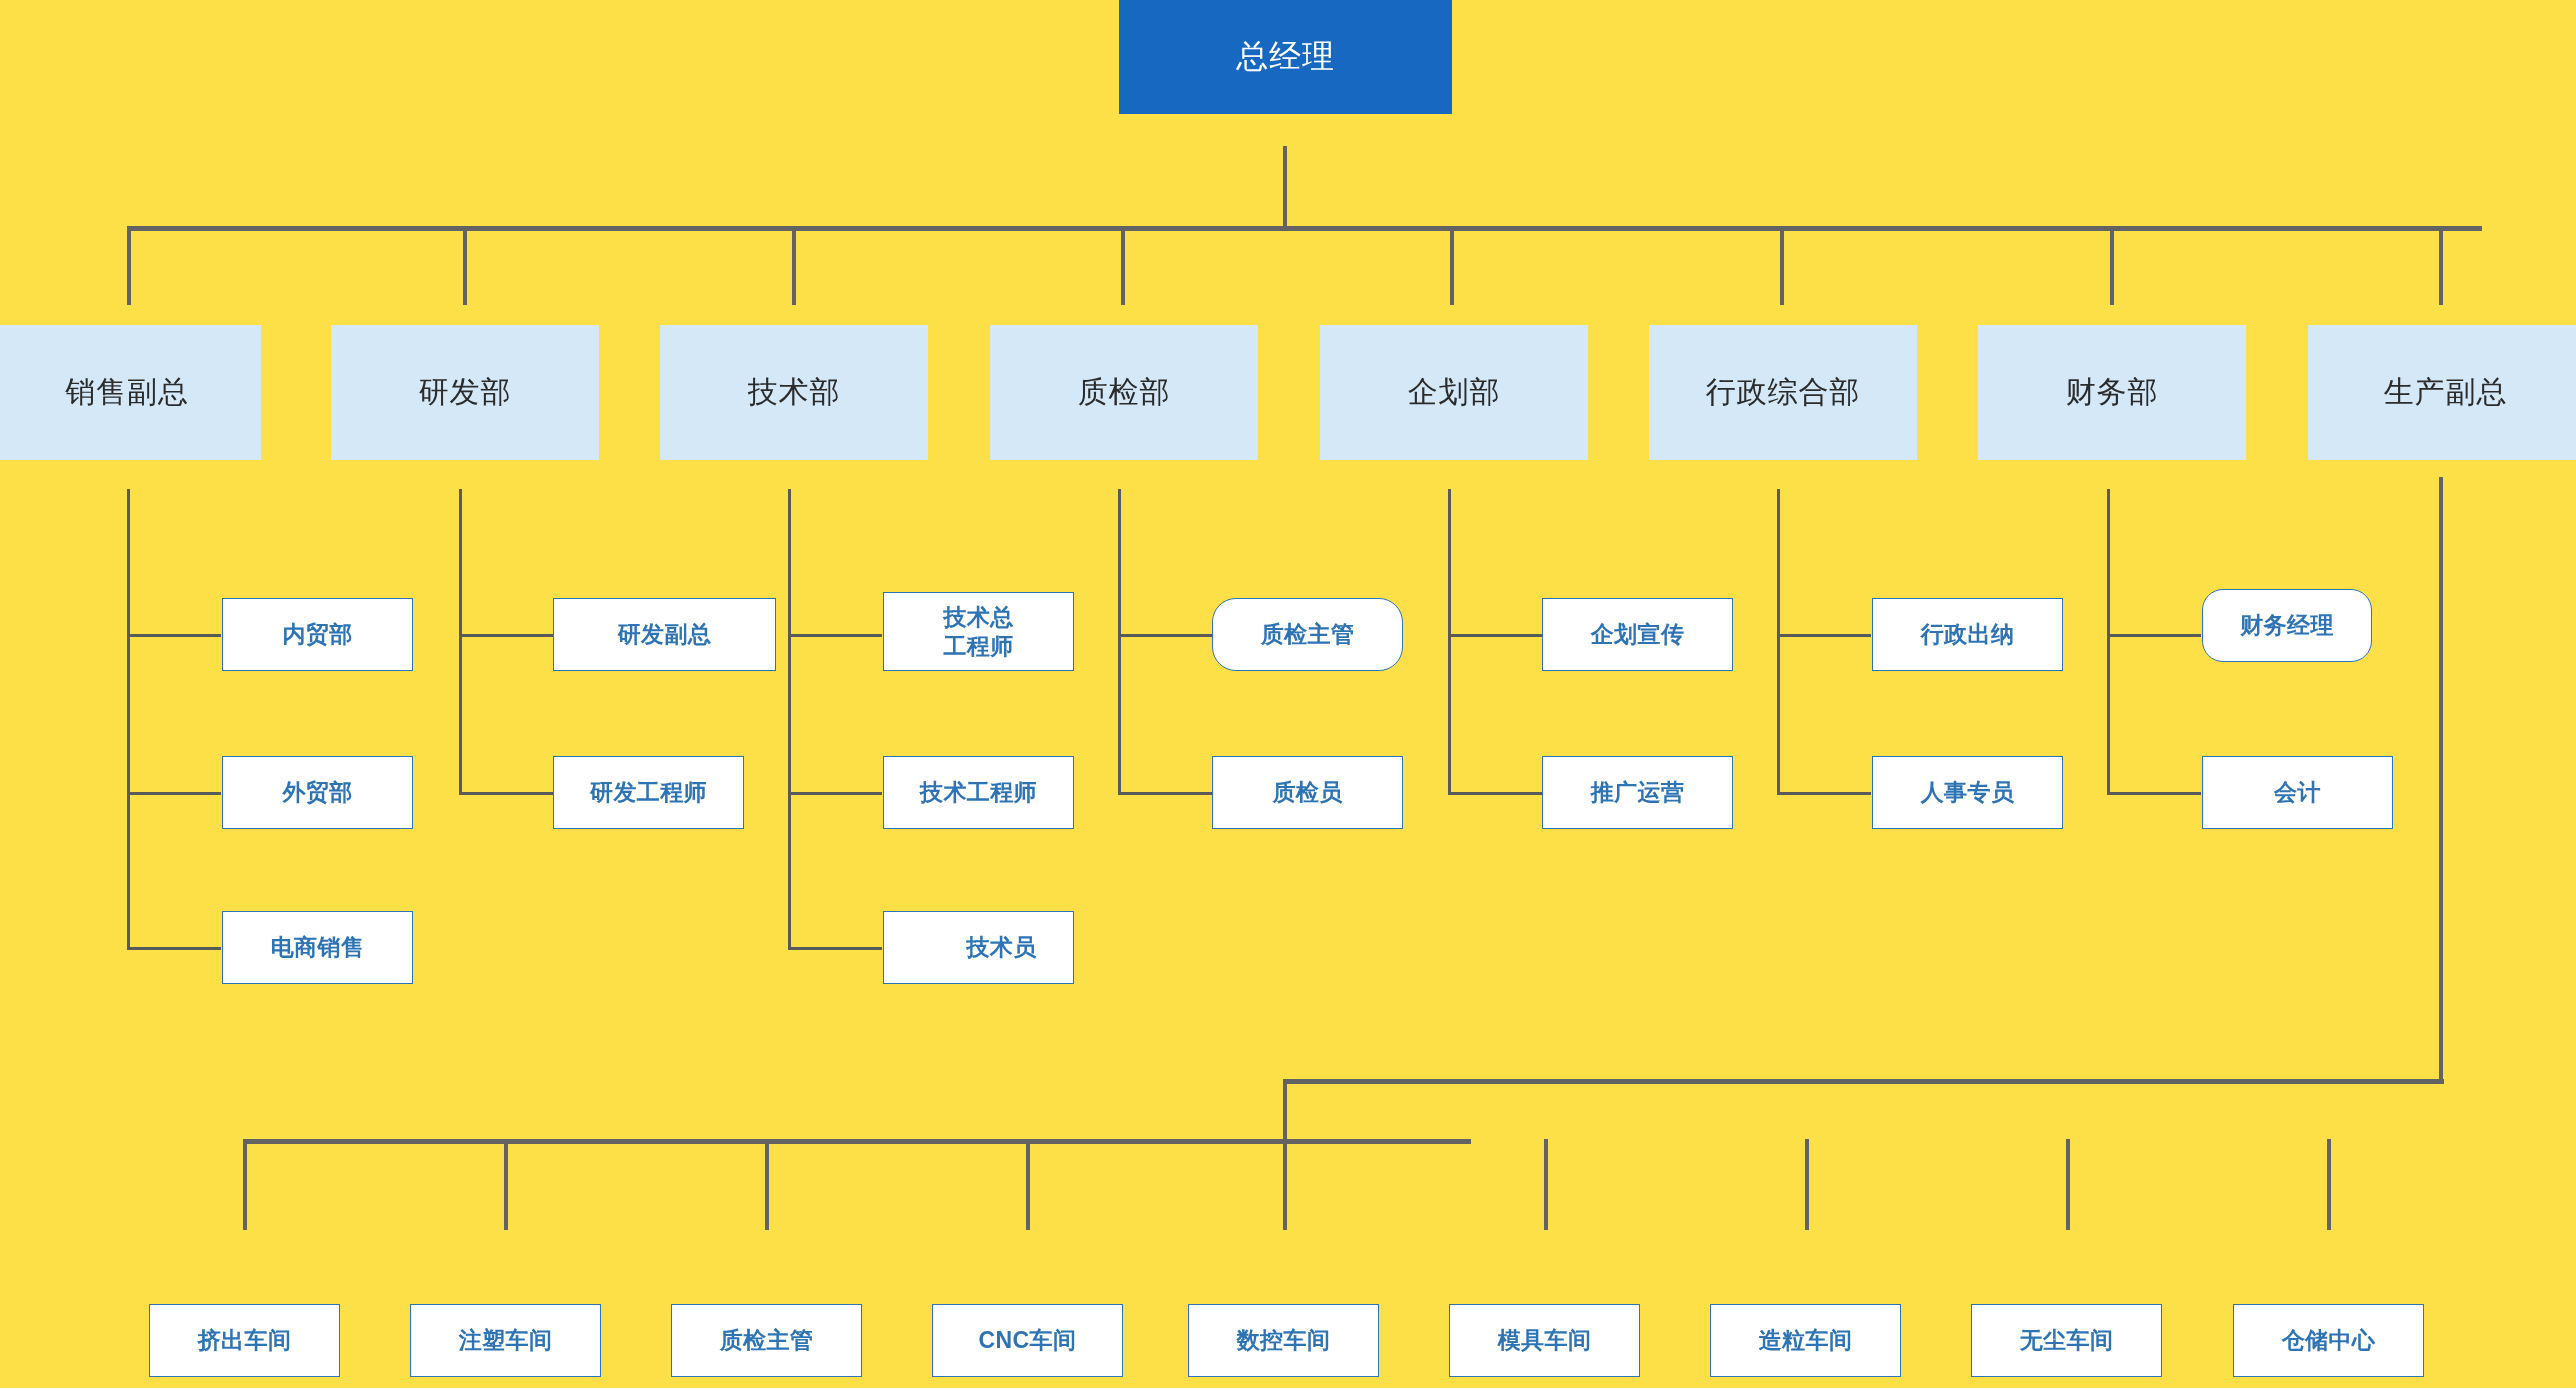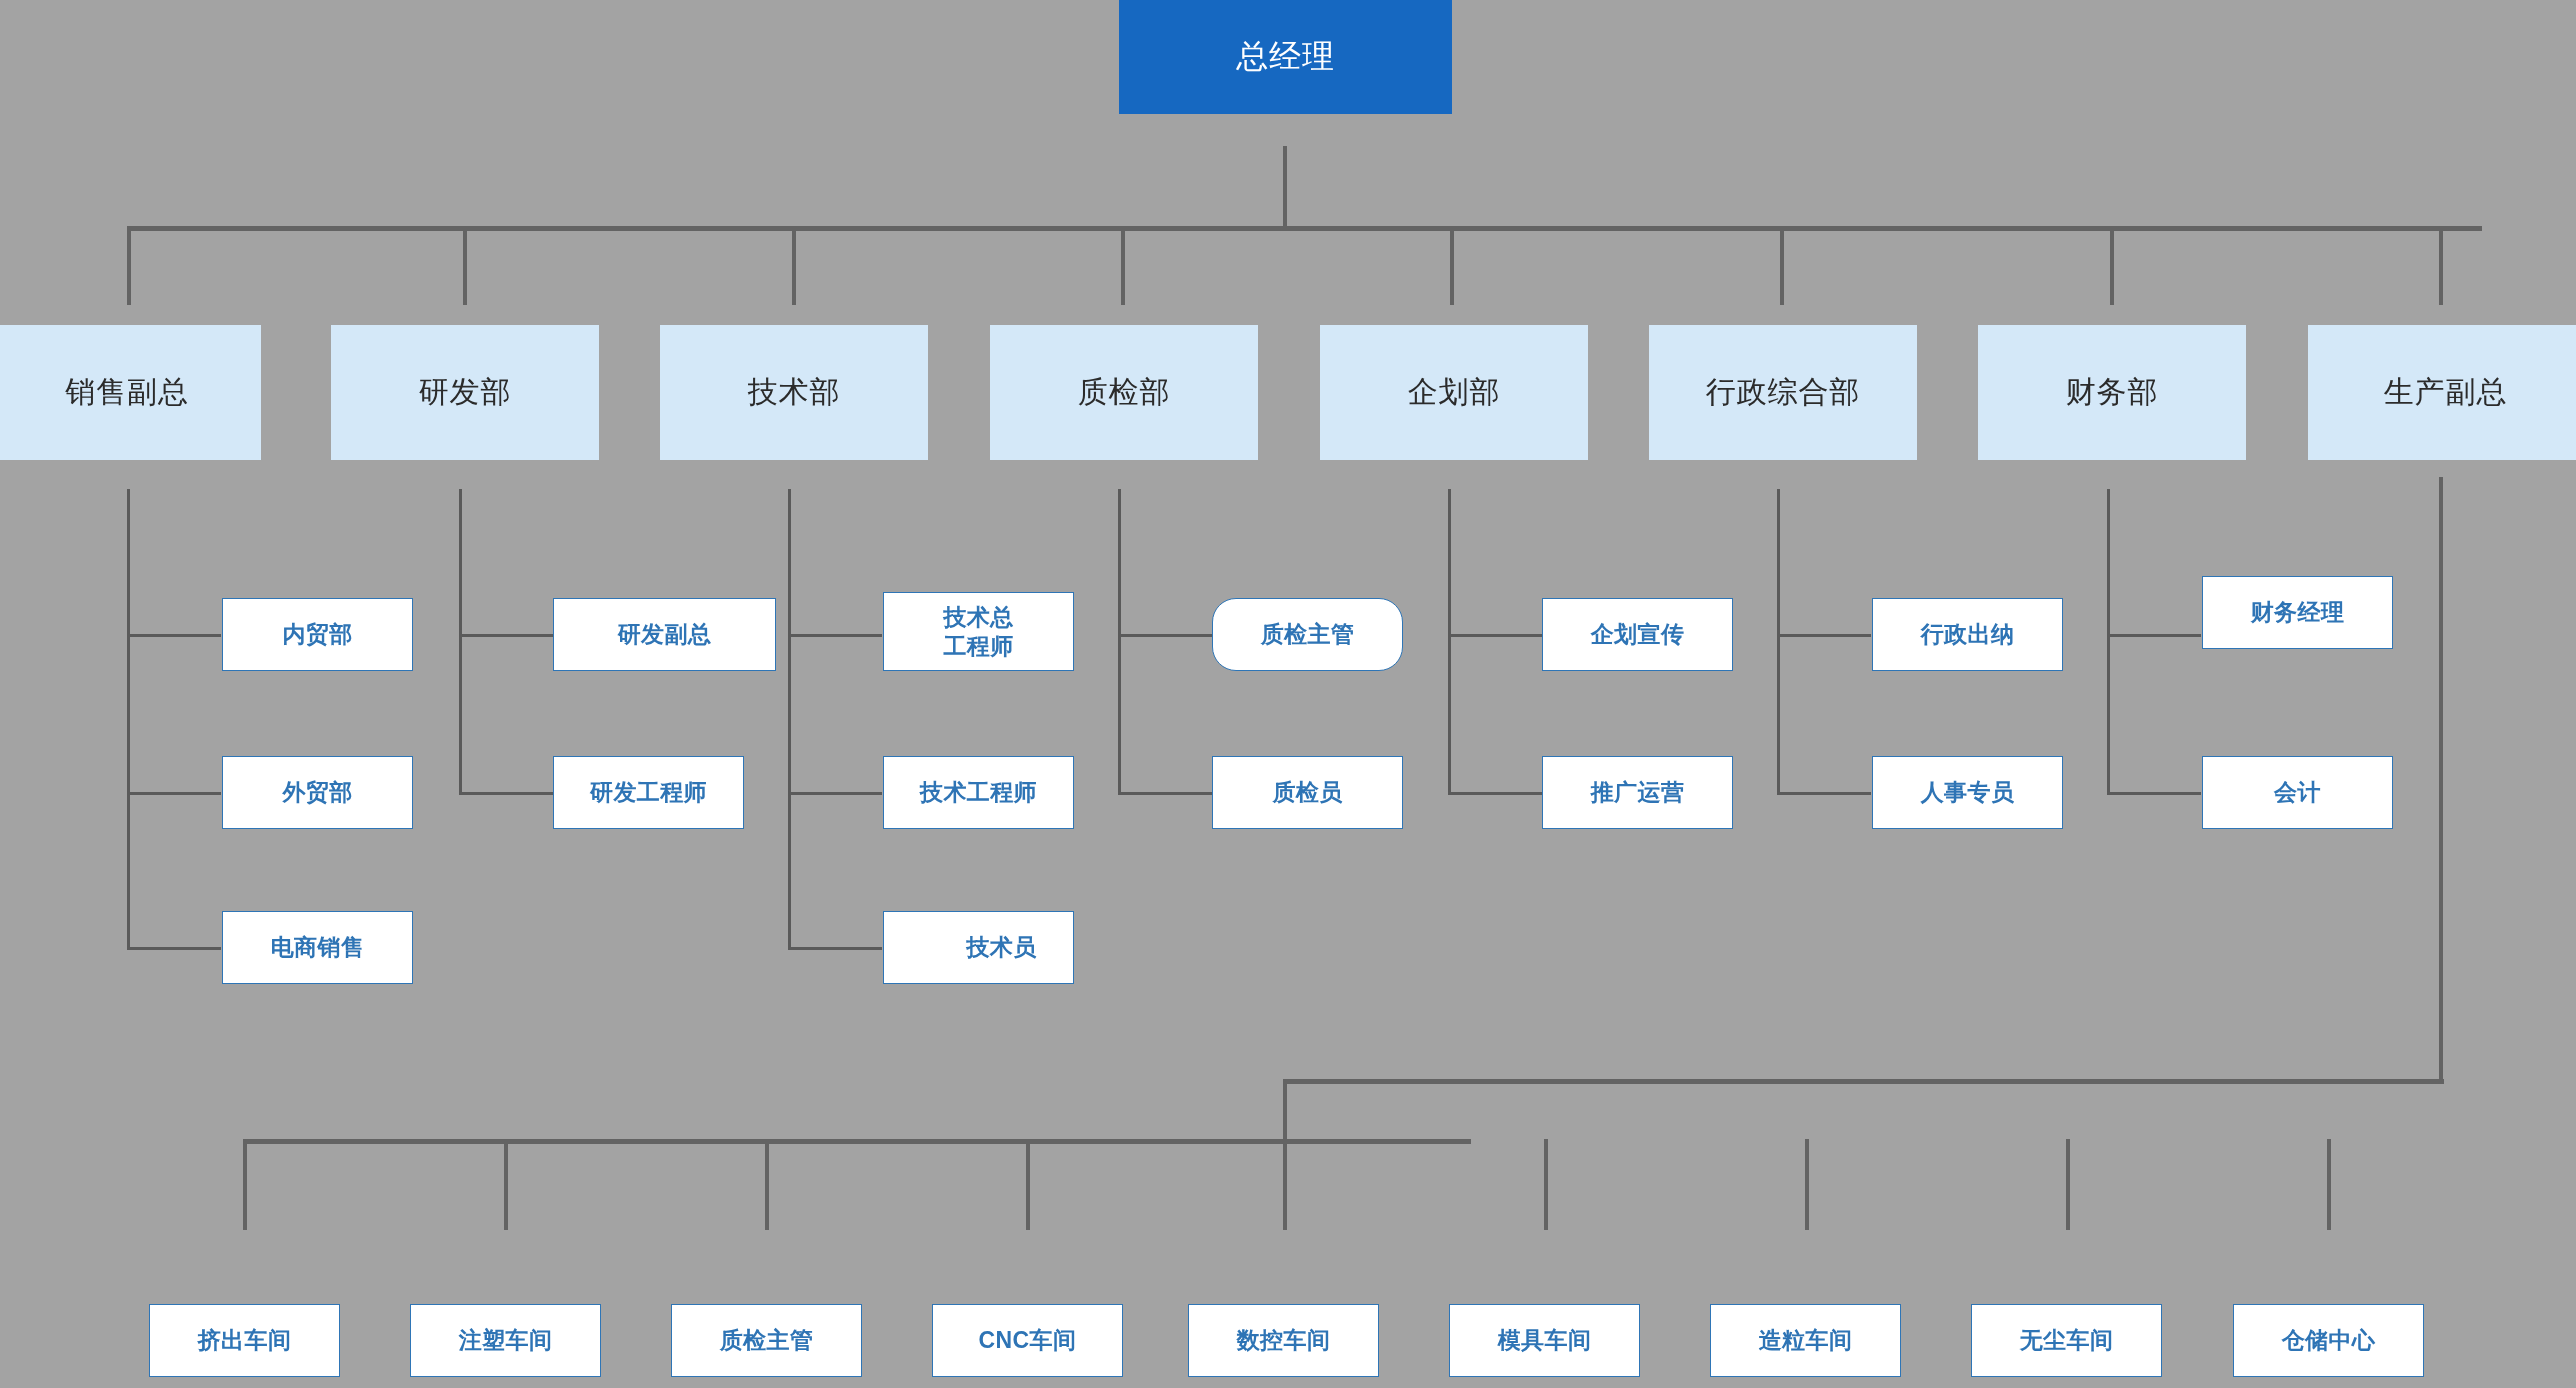--- a/index.html
+++ b/index.html
@@ -8,21 +8,21 @@
     padding: 0;
     background: #ffffff;
   }
   body {
     font-family: "Liberation Sans", "DejaVu Sans", sans-serif;
   }
   #org-canvas {
     position: relative;
     width: 2576px;
     height: 1388px;
-    background: #a3a3a3;
+    background: #fde047;
     overflow: hidden;
   }
   
   .conn {
     position: absolute;
     background: #636363;
   }
   .conn-v { width: 4.3px; }
   .conn-h { height: 4.3px; }
   .conn-thin-v { width: 3.4px; background: #5a5a5a; }
@@ -145,21 +145,21 @@
   <div class="conn conn-thin-h" style="left:1777px; top:634px; width:94px;"></div>
   <div class="conn conn-thin-h" style="left:1777px; top:792px; width:94px;"></div>
 
   <div class="node node-sub" style="left:1872px; top:598px; width:191px; height:73px;">行政出纳</div>
   <div class="node node-sub" style="left:1872px; top:756px; width:191px; height:73px;">人事专员</div>
 
   <div class="conn conn-thin-v" style="left:2107px; top:489px; height:305px;"></div>
   <div class="conn conn-thin-h" style="left:2107px; top:634px; width:94px;"></div>
   <div class="conn conn-thin-h" style="left:2107px; top:792px; width:94px;"></div>
 
-  <div class="node node-sub" style="left:2202px; top:576px; width:191px; height:73px;">财务经理</div>
+  <div class="node node-sub" style="left:2202px; top:589px; width:170px; height:73px;border-radius:21px;">财务经理</div>
   <div class="node node-sub" style="left:2202px; top:756px; width:191px; height:73px;">会计</div>
 
   <div class="conn conn-v" style="left:2439px; top:477px; height:606px;"></div>
   <div class="conn conn-h" style="left:1283px; top:1079px; width:1161px; height:5.2px;"></div>
   <div class="conn conn-v" style="left:1283px; top:1079px; height:64px;"></div>
 
   <div class="conn conn-h" style="left:243px; top:1139px; width:1228px; height:5.2px;"></div>
 
   <div class="conn conn-v" style="left:243px; top:1139px; height:91px;"></div>
   <div class="conn conn-v" style="left:504px; top:1139px; height:91px;"></div>

